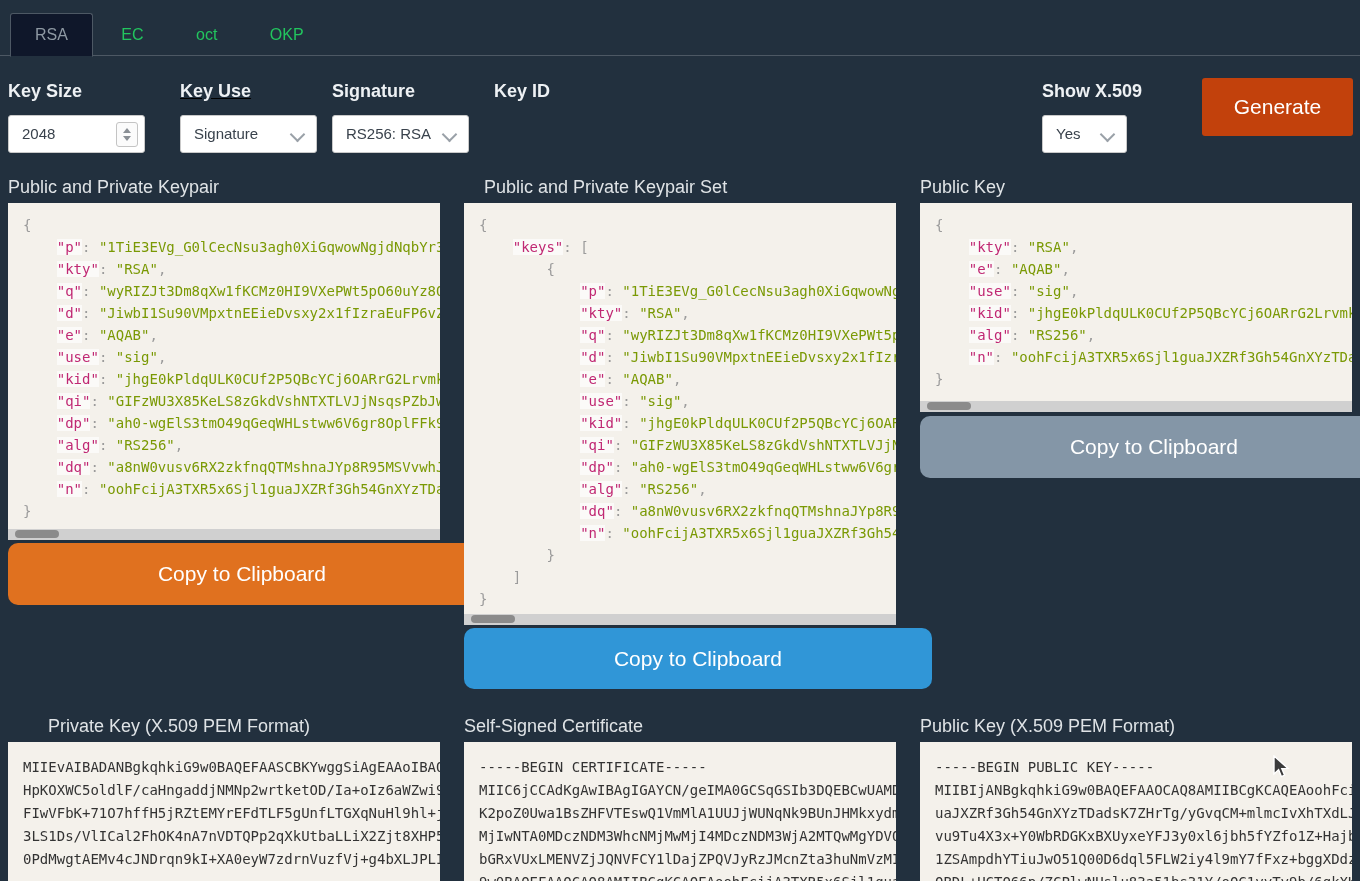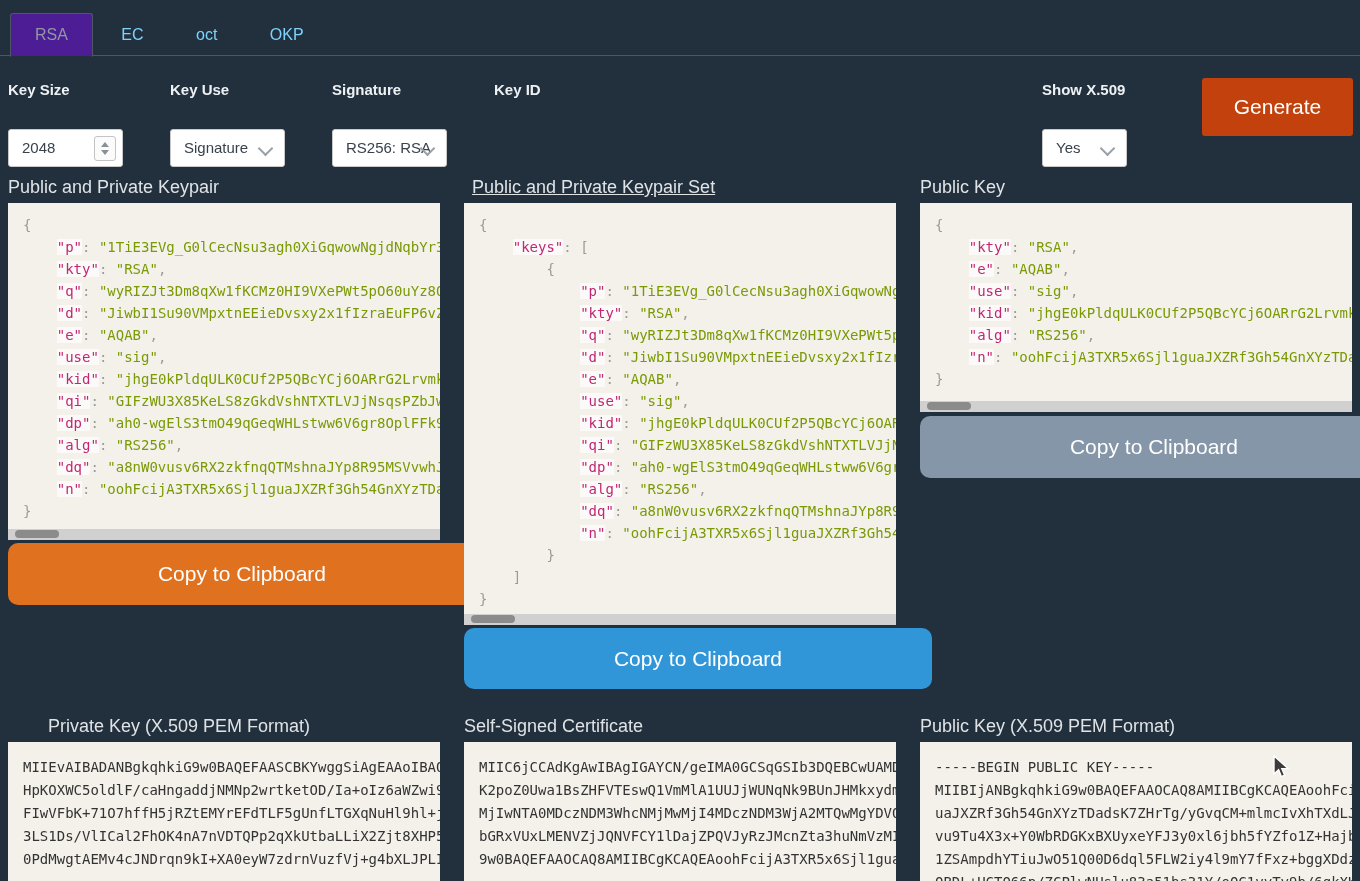--- a/index.html
+++ b/index.html
@@ -6,34 +6,34 @@
   body{
     width:1360px;height:881px;overflow:hidden;position:relative;
     background:#22303e;
     font-family:"Liberation Sans", sans-serif;
     -webkit-font-smoothing:antialiased;
   }
   
   .tabbar{position:absolute;left:0;top:12px;width:1360px;height:43px;border-bottom:1px solid #4d5864;}
   .tab{
     position:relative;display:inline-block;height:42px;line-height:42px;
-    padding:0 24px;margin-left:0;font-size:16px;color:#7dd3fc;cursor:pointer;top:1px;
+    padding:0 24px;margin-left:0;font-size:16px;color:#22c55e;cursor:pointer;top:1px;
   }
   .tab:first-child{margin-left:10px;}
   .tab.active{
-    color:#8e99a3;background:#4c1d95;
+    color:#8e99a3;background:#0f172a;
     border:1px solid #4d5864;border-bottom:1px solid #22303e;
     border-radius:3px 3px 0 0;
   }
   
   .fgroup{position:absolute;}
-  .flabel{font-size:15px;font-weight:700;color:#eef1f4;display:block;margin-bottom:31px;}
+  .flabel{font-size:18px;font-weight:700;color:#eef1f4;display:block;margin-bottom:13px;}
   .control{
     position:relative;background:#ffffff;border:1px solid #c9c9c9;border-radius:3px;
-    height:38px;box-sizing:border-box;width:115px;
+    height:38px;box-sizing:border-box;width:137px;
     font-size:15px;color:#39424c;
   }
   .control .val{position:absolute;left:13px;top:9px;white-space:nowrap;overflow:hidden;max-width:100px;}
   .chev{
     position:absolute;right:13px;top:13px;width:9px;height:9px;
     border-right:2px solid #9aa1a8;border-bottom:2px solid #9aa1a8;
     transform:rotate(45deg);
   }
   .spinner{
     position:absolute;right:6px;top:6px;width:22px;height:25px;
@@ -86,21 +86,21 @@
   <span class="flabel">Key Size</span>
   <div class="control">
     <span class="val">2048</span>
     <span class="spinner">
         <span class="up"></span>
         <span class="down"></span>
       </span>
   </div>
 </div>
 
-<div class="fgroup" style="left:170px;top:81px;">
+<div class="fgroup" style="left:180px;top:81px;text-decoration:underline;">
   <span class="flabel">Key Use</span>
   <div class="control">
     <span class="val">Signature</span>
     <span class="chev"></span>
   </div>
 </div>
 
 <div class="fgroup" style="left:332px;top:81px;">
   <span class="flabel">Signature</span>
   <div class="control">
@@ -125,21 +125,21 @@
 
 <div class="ptitle" style="left:8px;top:177px;">Public and Private Keypair</div>
 <div class="codebox" style="left:8px;top:203px;height:337px;">
   <pre><div><span class="jp">{</span></div><div>    <span class="jk">"p"</span><span class="jp">: </span><span class="jv">"1TiE3EVg_G0lCecNsu3agh0XiGqwowNgjdNqbYr3fCLsjGu0E30QOWiVN"</span></div><div>    <span class="jk">"kty"</span><span class="jp">: </span><span class="jv">"RSA"</span><span class="jp">,</span></div><div>    <span class="jk">"q"</span><span class="jp">: </span><span class="jv">"wyRIZJt3Dm8qXw1fKCMz0HI9VXePWt5pO60uYz8QzSAmpdhYTiuJw"</span></div><div>    <span class="jk">"d"</span><span class="jp">: </span><span class="jv">"JiwbI1Su90VMpxtnEEieDvsxy2x1fIzraEuFP6vZ2qXkUtbaLLiX2Zj"</span></div><div>    <span class="jk">"e"</span><span class="jp">: </span><span class="jv">"AQAB"</span><span class="jp">,</span></div><div>    <span class="jk">"use"</span><span class="jp">: </span><span class="jv">"sig"</span><span class="jp">,</span></div><div>    <span class="jk">"kid"</span><span class="jp">: </span><span class="jv">"jhgE0kPldqULK0CUf2P5QBcYCj6OARrG2Lrvmkxn6es"</span></div><div>    <span class="jk">"qi"</span><span class="jp">: </span><span class="jv">"GIFzWU3X85KeLS8zGkdVshNTXTLVJjNsqsPZbJwAh0wg"</span></div><div>    <span class="jk">"dp"</span><span class="jp">: </span><span class="jv">"ah0-wgElS3tmO49qGeqWHLstww6V6gr8OplFFk9rW0vusv"</span></div><div>    <span class="jk">"alg"</span><span class="jp">: </span><span class="jv">"RS256"</span><span class="jp">,</span></div><div>    <span class="jk">"dq"</span><span class="jp">: </span><span class="jv">"a8nW0vusv6RX2zkfnqQTMshnaJYp8R95MSVvwhJoohFci"</span></div><div>    <span class="jk">"n"</span><span class="jp">: </span><span class="jv">"oohFcijA3TXR5x6Sjl1guaJXZRf3Gh54GnXYzTDadsK7ZHrTg_yGvqCM-mlmcIvXhTXdLJ"</span></div><div><span class="jp">}</span></div></pre>
   <div class="hscroll">
       <div class="hthumb"></div>
     </div>
 </div>
 <button class="btn-copy copy-orange" style="left:8px;top:543px;height:62px;">Copy to Clipboard</button>
 
-<div class="ptitle" style="left:472px;top:177px;text-decoration:underline;">Public and Private Keypair Set</div>
+<div class="ptitle" style="left:484px;top:177px;">Public and Private Keypair Set</div>
 <div class="codebox" style="left:464px;top:203px;height:422px;">
   <pre><div><span class="jp">{</span></div><div>    <span class="jk">"keys"</span><span class="jp">: [</span></div><div><span class="jp">        {</span></div><div>            <span class="jk">"p"</span><span class="jp">: </span><span class="jv">"1TiE3EVg_G0lCecNsu3agh0XiGqwowNgjdNqbYr3fCLsjGu0E30QOWiVN"</span></div><div>            <span class="jk">"kty"</span><span class="jp">: </span><span class="jv">"RSA"</span><span class="jp">,</span></div><div>            <span class="jk">"q"</span><span class="jp">: </span><span class="jv">"wyRIZJt3Dm8qXw1fKCMz0HI9VXePWt5pO60uYz8QzSAmpdhYTiuJw"</span></div><div>            <span class="jk">"d"</span><span class="jp">: </span><span class="jv">"JiwbI1Su90VMpxtnEEieDvsxy2x1fIzraEuFP6vZ2qXkUtbaLLiX2Zj"</span></div><div>            <span class="jk">"e"</span><span class="jp">: </span><span class="jv">"AQAB"</span><span class="jp">,</span></div><div>            <span class="jk">"use"</span><span class="jp">: </span><span class="jv">"sig"</span><span class="jp">,</span></div><div>            <span class="jk">"kid"</span><span class="jp">: </span><span class="jv">"jhgE0kPldqULK0CUf2P5QBcYCj6OARrG2Lrvmkxn6es"</span></div><div>            <span class="jk">"qi"</span><span class="jp">: </span><span class="jv">"GIFzWU3X85KeLS8zGkdVshNTXTLVJjNsqsPZbJwAh0wg"</span></div><div>            <span class="jk">"dp"</span><span class="jp">: </span><span class="jv">"ah0-wgElS3tmO49qGeqWHLstww6V6gr8OplFFk9rW0vusv"</span></div><div>            <span class="jk">"alg"</span><span class="jp">: </span><span class="jv">"RS256"</span><span class="jp">,</span></div><div>            <span class="jk">"dq"</span><span class="jp">: </span><span class="jv">"a8nW0vusv6RX2zkfnqQTMshnaJYp8R95MSVvwhJoohFci"</span></div><div>            <span class="jk">"n"</span><span class="jp">: </span><span class="jv">"oohFcijA3TXR5x6Sjl1guaJXZRf3Gh54GnXYzTDadsK7ZHrTg_yGvqCM-mlmcIvXhTXdLJ"</span></div><div><span class="jp">        }</span></div><div><span class="jp">    ]</span></div><div><span class="jp">}</span></div></pre>
   <div class="hscroll">
       <div class="hthumb"></div>
     </div>
 </div>
 <button class="btn-copy copy-blue" style="left:464px;top:628px;height:61px;">Copy to Clipboard</button>
 
 <div class="ptitle" style="left:920px;top:177px;">Public Key</div>
 <div class="codebox" style="left:920px;top:203px;height:209px;">
@@ -150,21 +150,21 @@
 </div>
 <button class="btn-copy copy-slate" style="left:920px;top:416px;height:62px;">Copy to Clipboard</button>
 
 <div class="ptitle" style="left:8px;top:716px;margin-left:40px;">Private Key (X.509 PEM Format)</div>
 <div class="codebox pem" style="left:8px;top:742px;height:220px;">
   <pre><div>MIIEvAIBADANBgkqhkiG9w0BAQEFAASCBKYwggSiAgEAAoIBAQ</div><div>HpKOXWC5oldlF/caHngaddjNMNp2wrtketOD/Ia+oIz6aWZwi9</div><div>FIwVFbK+71O7hffH5jRZtEMYrEFdTLF5gUnfLTGXqNuHl9hl+j</div><div>3LS1Ds/VlICal2FhOK4nA7nVDTQPp2qXkUtbaLLiX2Zjt8XHP5</div><div>0PdMwgtAEMv4cJNDrqn9kI+XA0eyW7zdrnVuzfVj+g4bXLJPLI</div></pre>
 </div>
 
 <div class="ptitle" style="left:464px;top:716px;text-align:right;">Self-Signed Certificate</div>
 <div class="codebox pem" style="left:464px;top:742px;height:220px;">
-  <pre><div>MIIC6jCCAdKgAwIBAgIGAYCN/geIMA0GCSqGSIb3DQEBCwUAMD</div><div>K2poZ0Uwa1BsZHFVTEswQ1VmMlA1UUJjWUNqNk9BUnJHMkxydm</div><div>MjIwNTA0MDczNDM3WhcNMjMwMjI4MDczNDM3WjA2MTQwMgYDVQ</div><div>bGRxVUxLMENVZjJQNVFCY1lDajZPQVJyRzJMcnZta3huNmVzMI</div><div>9w0BAQEFAAOCAQ8AMIIBCgKCAQEAoohFcijA3TXR5x6Sjl1gua</div></pre>
+  <pre><div>-----BEGIN CERTIFICATE-----</div><div>MIIC6jCCAdKgAwIBAgIGAYCN/geIMA0GCSqGSIb3DQEBCwUAMD</div><div>K2poZ0Uwa1BsZHFVTEswQ1VmMlA1UUJjWUNqNk9BUnJHMkxydm</div><div>MjIwNTA0MDczNDM3WhcNMjMwMjI4MDczNDM3WjA2MTQwMgYDVQ</div><div>bGRxVUxLMENVZjJQNVFCY1lDajZPQVJyRzJMcnZta3huNmVzMI</div><div>9w0BAQEFAAOCAQ8AMIIBCgKCAQEAoohFcijA3TXR5x6Sjl1gua</div></pre>
 </div>
 
 <div class="ptitle" style="left:920px;top:716px;">Public Key (X.509 PEM Format)</div>
 <div class="codebox pem" style="left:920px;top:742px;height:220px;">
   <pre><div>-----BEGIN PUBLIC KEY-----</div><div>MIIBIjANBgkqhkiG9w0BAQEFAAOCAQ8AMIIBCgKCAQEAoohFci</div><div>uaJXZRf3Gh54GnXYzTDadsK7ZHrTg/yGvqCM+mlmcIvXhTXdLJ</div><div>vu9Tu4X3x+Y0WbRDGKxBXUyxeYFJ3y0xl6jbh5fYZfo1Z+Hajb</div><div>1ZSAmpdhYTiuJwO51Q00D6dql5FLW2iy4l9mY7fFxz+bggXDdz</div><div>QBDL+HCTQ66p/ZCPlwNHslu83a51bs31Y/oOG1yyTy9b/6gkXK</div></pre>
 </div>
 
 <svg class="cursor" width="22" height="24" viewBox="0 0 22 24">
   <path d="M2 1 L2 19 L6.6 14.8 L9.4 21.6 L12.6 20.2 L9.8 13.6 L16 13.4 Z" fill="#3b3b3b" stroke="#ffffff" stroke-width="1.4"></path>
 </svg>

